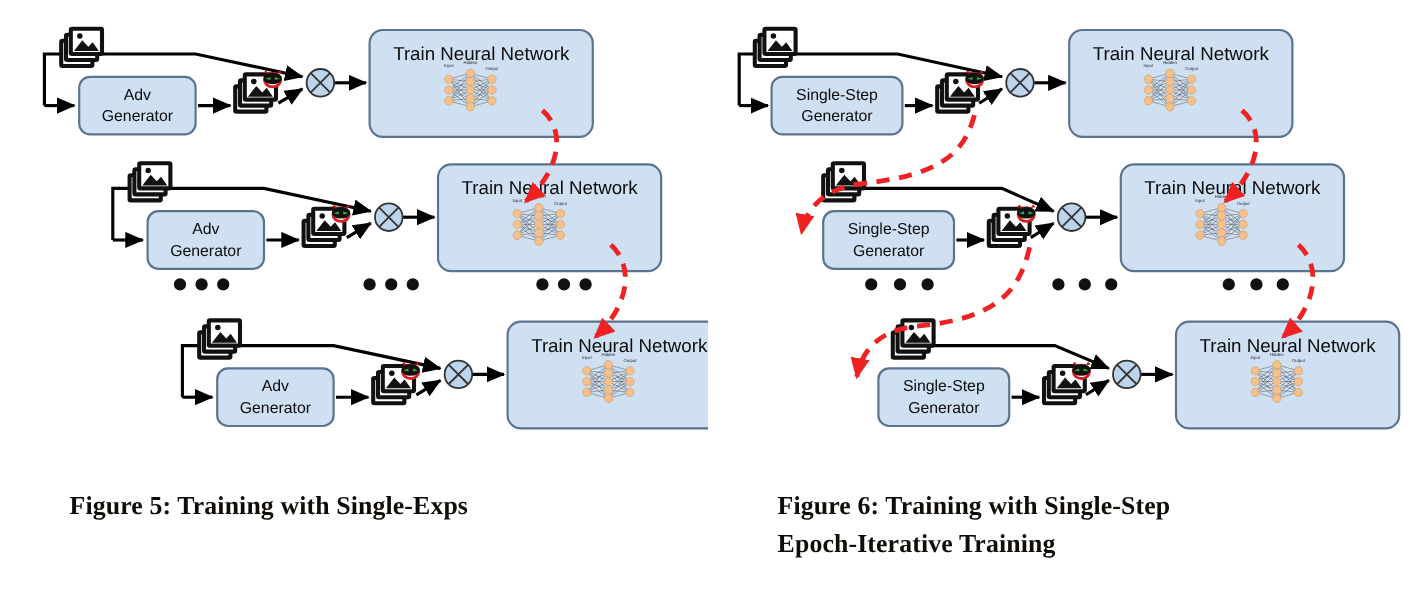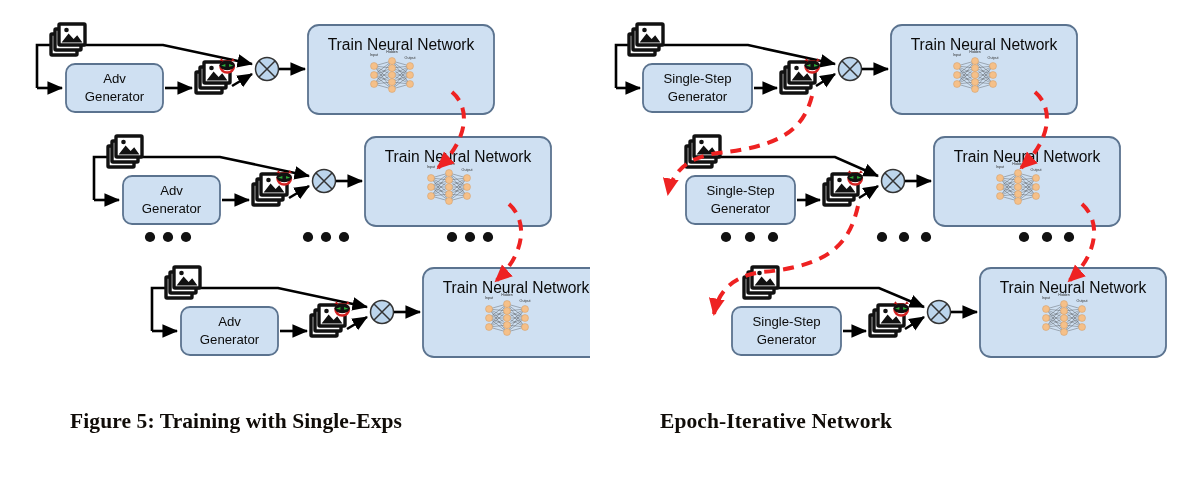--- a/index.html
+++ b/index.html
@@ -24,21 +24,21 @@
     left: 58px;
     top: 405px;
     width: 500px;
     font-family: "Liberation Serif", serif;
     font-weight: bold;
     font-size: 21.5px;
     line-height: 32px;
     color: #100c08;
     letter-spacing: 0.1px;
   }
-  .caption .cap-line { display: block; white-space: nowrap; margin-left: 12px; }
+  .caption .cap-line { display: block; white-space: nowrap; }
   #caption-right { left: 58px; }
 
   
   text { font-family: "Liberation Sans", sans-serif; fill: #0b0b0b; }
   .box-label { font-size: 13.2px; }
   .nn-title { font-size: 15.6px; }
   .nn-tiny { font-size: 3.6px; fill: #2b2b2b; }
 </style>
 </head>
 <body>
@@ -489,17 +489,18 @@
       <g fill="none" stroke="#ee2222" stroke-width="4" stroke-dasharray="11,8" stroke-linecap="butt">
         <path d="M445,92 C464,108 461,140 431,168" marker-end="url(#ah-rd-R)"></path>
         <path d="M492,204 C512,222 507,255 479,281" marker-end="url(#ah-rd-R)"></path>
 
         <path d="M222,96 C214,126 196,146 128,153 C98,157 82,172 78,194" marker-end="url(#ah-rd-R)"></path>
         <path d="M268,206 C260,240 244,266 172,272 C142,276 128,292 124,314" marker-end="url(#ah-rd-R)"></path>
       </g>
     </svg>
 
     <div class="caption" id="caption-right">
-      <span class="cap-line">Epoch-Iterative Network</span>
+      <span class="cap-line">Figure 6: Training with Single-Step</span>
+      <span class="cap-line">Epoch-Iterative Training</span>
     </div>
   </div>
 
 </div>
 
 </body></html>

